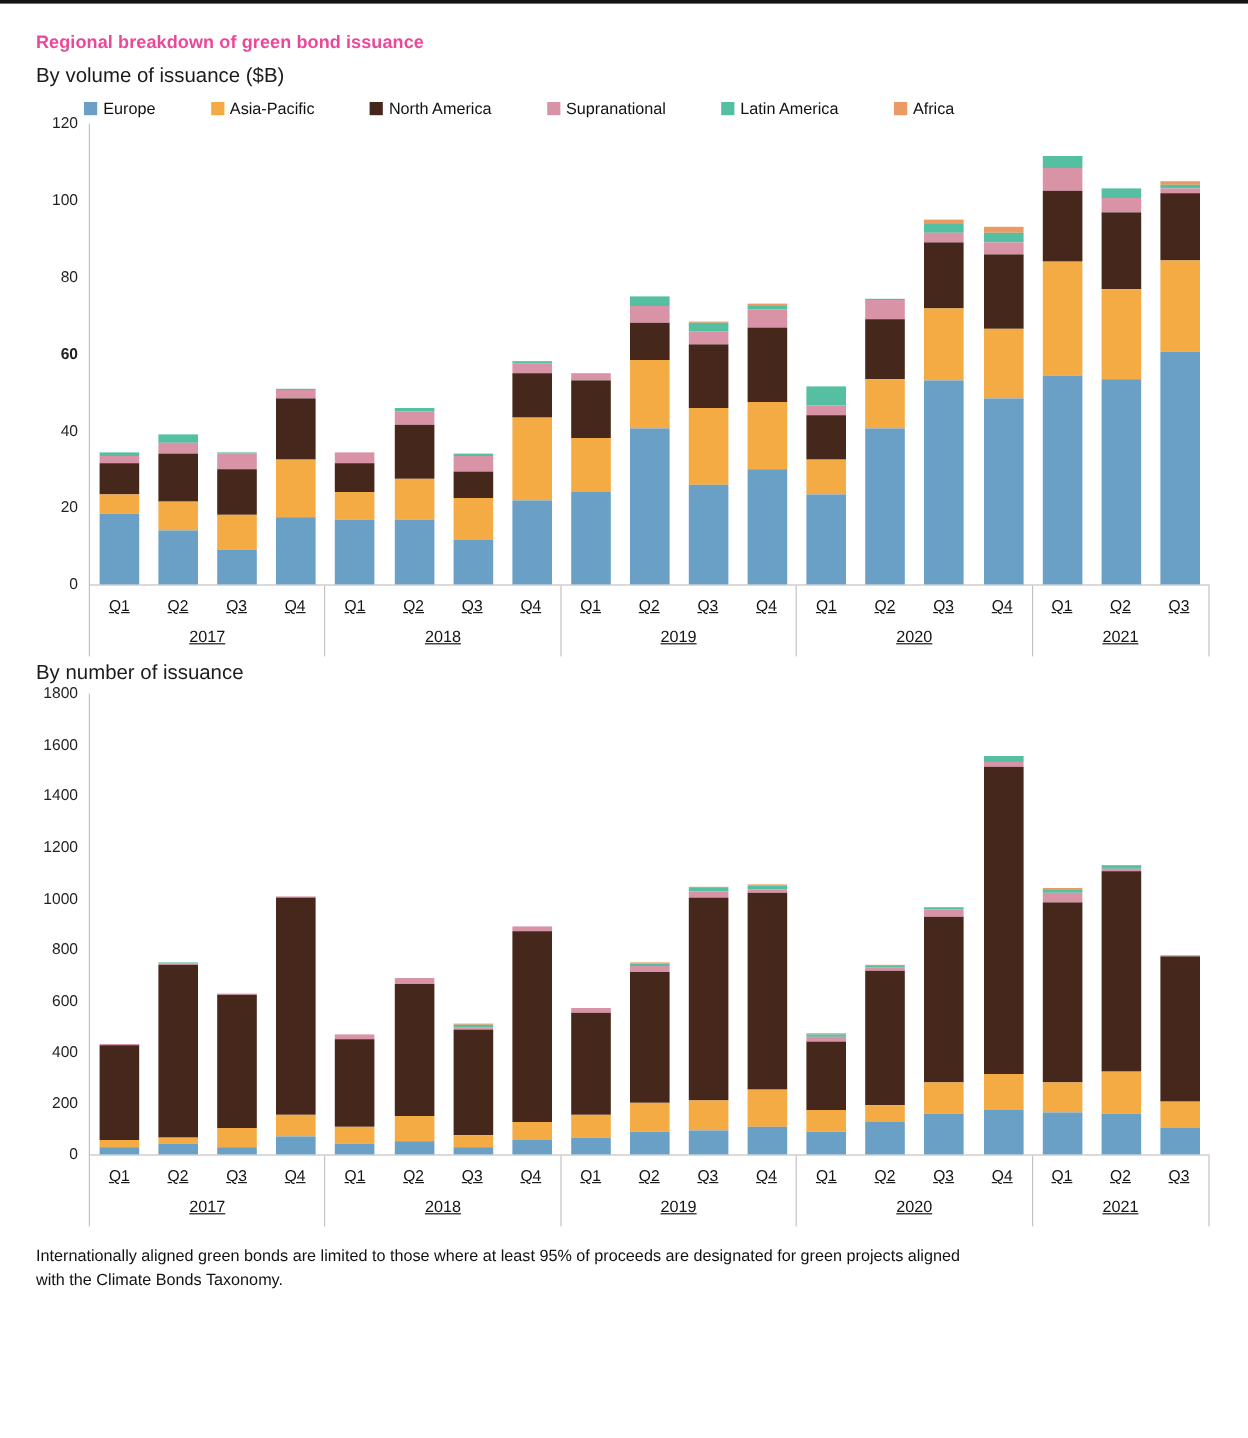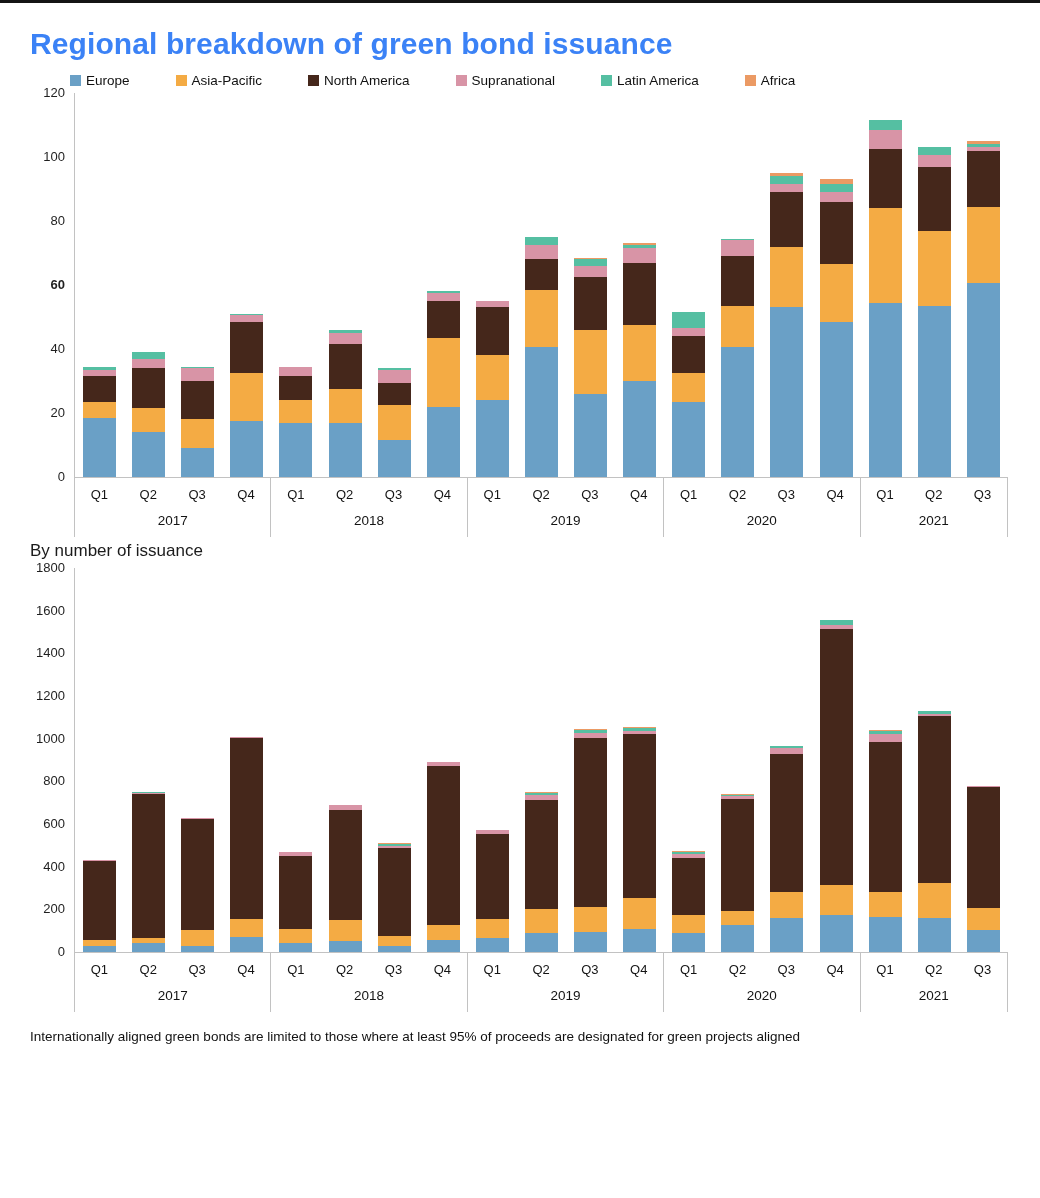--- a/index.html
+++ b/index.html
@@ -2,29 +2,29 @@
 <html><head>
 <meta charset="utf-8">
 <style>
   html,body{margin:0;padding:0;background:#ffffff;}
   body{
     width:1040px;height:1198px;overflow:hidden;
     font-family:"Liberation Sans",sans-serif;color:#1a1a1a;
     border-top:3px solid #141414;box-sizing:border-box;
   }
   .page{padding:24px 30px 0 30px;}
-  h1{font-size:30px;font-weight:700;margin:0 0 9px 0;color:#3b82f6;letter-spacing:.1px;}
+  h1{font-size:15px;font-weight:700;margin:0 0 9px 0;color:#ec4899;letter-spacing:.1px;}
   .chart-subtitle{font-size:17px;color:#1b1b1b;margin:0 0 7px 0;}
   .legend{display:flex;align-items:center;margin:0 0 3px 40px;height:20px;}
   .legend-item{display:flex;align-items:center;margin-right:46px;font-size:13.5px;color:#111;}
   .swatch{width:11px;height:11px;margin-right:5px;display:inline-block;flex:0 0 auto;}
   .plot-row{display:flex;align-items:flex-start;}
   .y-axis{width:44px;position:relative;height:384px;flex:0 0 auto;}
   .ytick{position:absolute;right:9px;font-size:13px;color:#1f1f1f;line-height:16px;}
-  .plot-right{flex:0 0 auto;}
+  .plot-right{flex:0 0 auto;text-decoration:underline;}
   .plot{
     width:933px;height:384px;box-sizing:content-box;
     border-left:1px solid #c2c2c2;border-bottom:1px solid #c2c2c2;
     display:flex;align-items:flex-end;
   }
   .bar-group{height:100%;display:flex;align-items:flex-end;}
   .cell{display:flex;justify-content:center;align-items:flex-end;height:100%;}
   .bar{width:33px;display:flex;flex-direction:column-reverse;}
   .seg{width:100%;}
   .xaxis{display:flex;border-left:1px solid #c2c2c2;margin-left:44px;}
@@ -37,20 +37,21 @@
   .footer{margin-top:15px;font-size:13.5px;color:#121212;line-height:1.5;}
   .footer div{white-space:nowrap;}
 </style>
 </head>
 <body>
 
 <div class="page">
   <h1>Regional breakdown of green bond issuance</h1>
   <div id="charts">
       <div class="chart">
+        <div class="chart-subtitle">By volume of issuance ($B)</div>
         <div class="legend">
           <div class="legend-item">
             <div class="swatch" style="background: rgb(106, 160, 198);"></div>
             <div>Europe</div>
           </div>
           <div class="legend-item">
             <div class="swatch" style="background: rgb(244, 171, 68);"></div>
             <div>Asia-Pacific</div>
           </div>
           <div class="legend-item">
@@ -559,14 +560,15 @@
                 </div>
                 <div class="year-label">2021</div>
               </div>
             </div>
           </div>
         </div>
       </div>
     </div>
   <div class="footer">
     <div>Internationally aligned green bonds are limited to those where at least 95% of proceeds are designated for green projects aligned</div>
+    <div>with the Climate Bonds Taxonomy.</div>
   </div>
 </div>
 
 </body></html>

